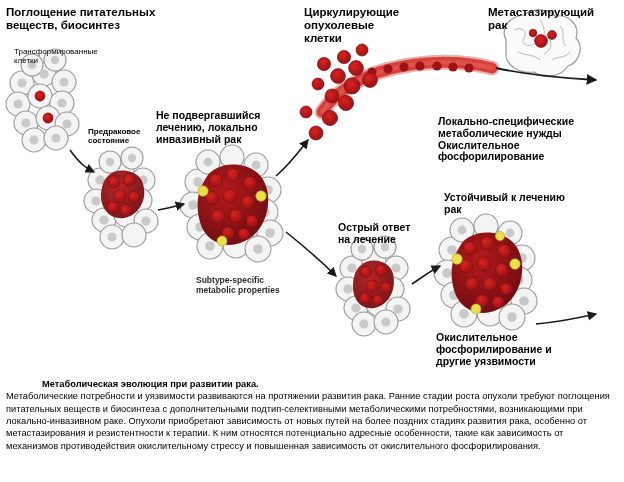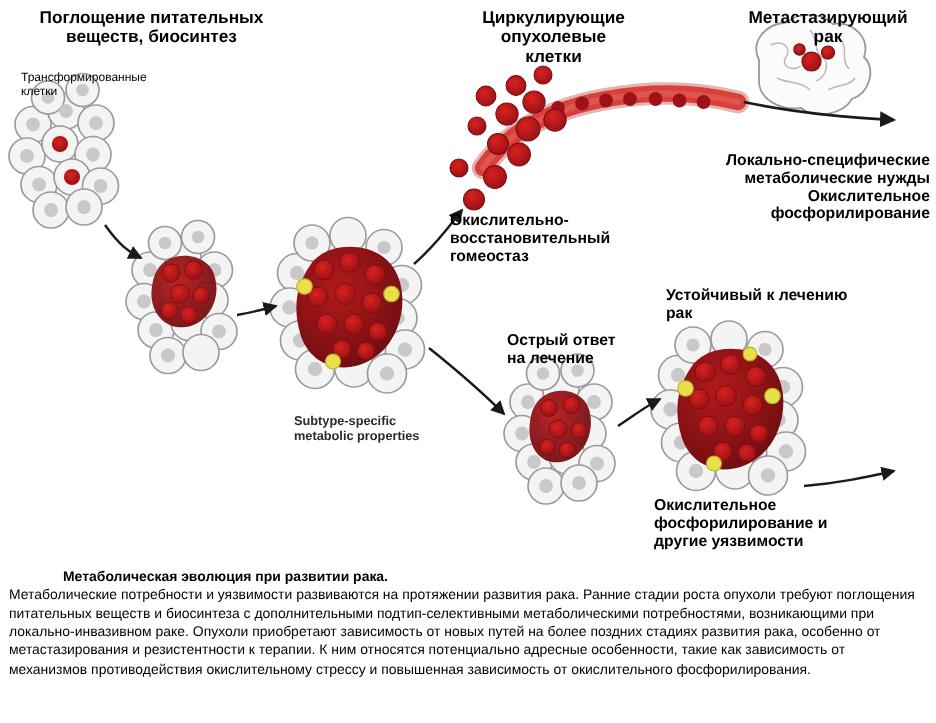--- a/index.html
+++ b/index.html
@@ -24,21 +24,21 @@
   #figure svg {
     position: absolute;
     left: 0; top: 0;
   }
   .lbl {
     position: absolute;
     font-weight: bold;
     line-height: 1.12;
     white-space: pre-line;
   }
-  .lbl.big   { font-size: 11.5px; text-align: center; }
+  .lbl.big   { font-size: 11.5px; }
   .lbl.med   { font-size: 10.5px; }
   .lbl.small { font-size: 8.5px; }
   .lbl.tiny  { font-size: 8px; }
 
   #caption {
     position: absolute;
     left: 6px;
     top: 378px;
     width: 606px;
     font-size: 9.3px;
@@ -357,34 +357,36 @@
       <path d="M536,324 C560,322 578,318 596,314"></path>
     </g>
   </svg>
 
   <div class="lbl big" style="left:6px; top:6px; width:190px;">Поглощение питательных
 веществ, биосинтез</div>
 
   <div class="lbl tiny" style="left:14px; top:48px; width:120px; font-weight:normal;">Трансформированные
 клетки</div>
 
-
+  <div class="lbl tiny" style="left:88px; top:128px; width:96px;">Предраковое
+состояние</div>
+
+  <div class="lbl med" style="left:156px; top:110px; width:140px;">Не подвергавшийся
+лечению, локально
+инвазивный рак</div>
 
   <div class="lbl big" style="left:304px; top:6px; width:130px;">Циркулирующие
 опухолевые
 клетки</div>
 
   <div class="lbl big" style="left:468px; top:6px; width:128px;margin-left:20px;">Метастазирующий
 рак</div>
 
-  <div class="lbl med" style="left:300px; top:142px; width:126px;">Окислительно-
-восстановительный
-гомеостаз</div>
-
-  <div class="lbl med" style="left:438px; top:102px; width:182px;text-align:right;">Локально-специфические
+
+  <div class="lbl med" style="left:438px; top:116px; width:182px;">Локально-специфические
 метаболические нужды
 Окислительное
 фосфорилирование</div>
 
   <div class="lbl med" style="left:338px; top:222px; width:110px;">Острый ответ
 на лечение</div>
 
   <div class="lbl med" style="left:444px; top:192px; width:166px;">Устойчивый к лечению
 рак</div>
 

